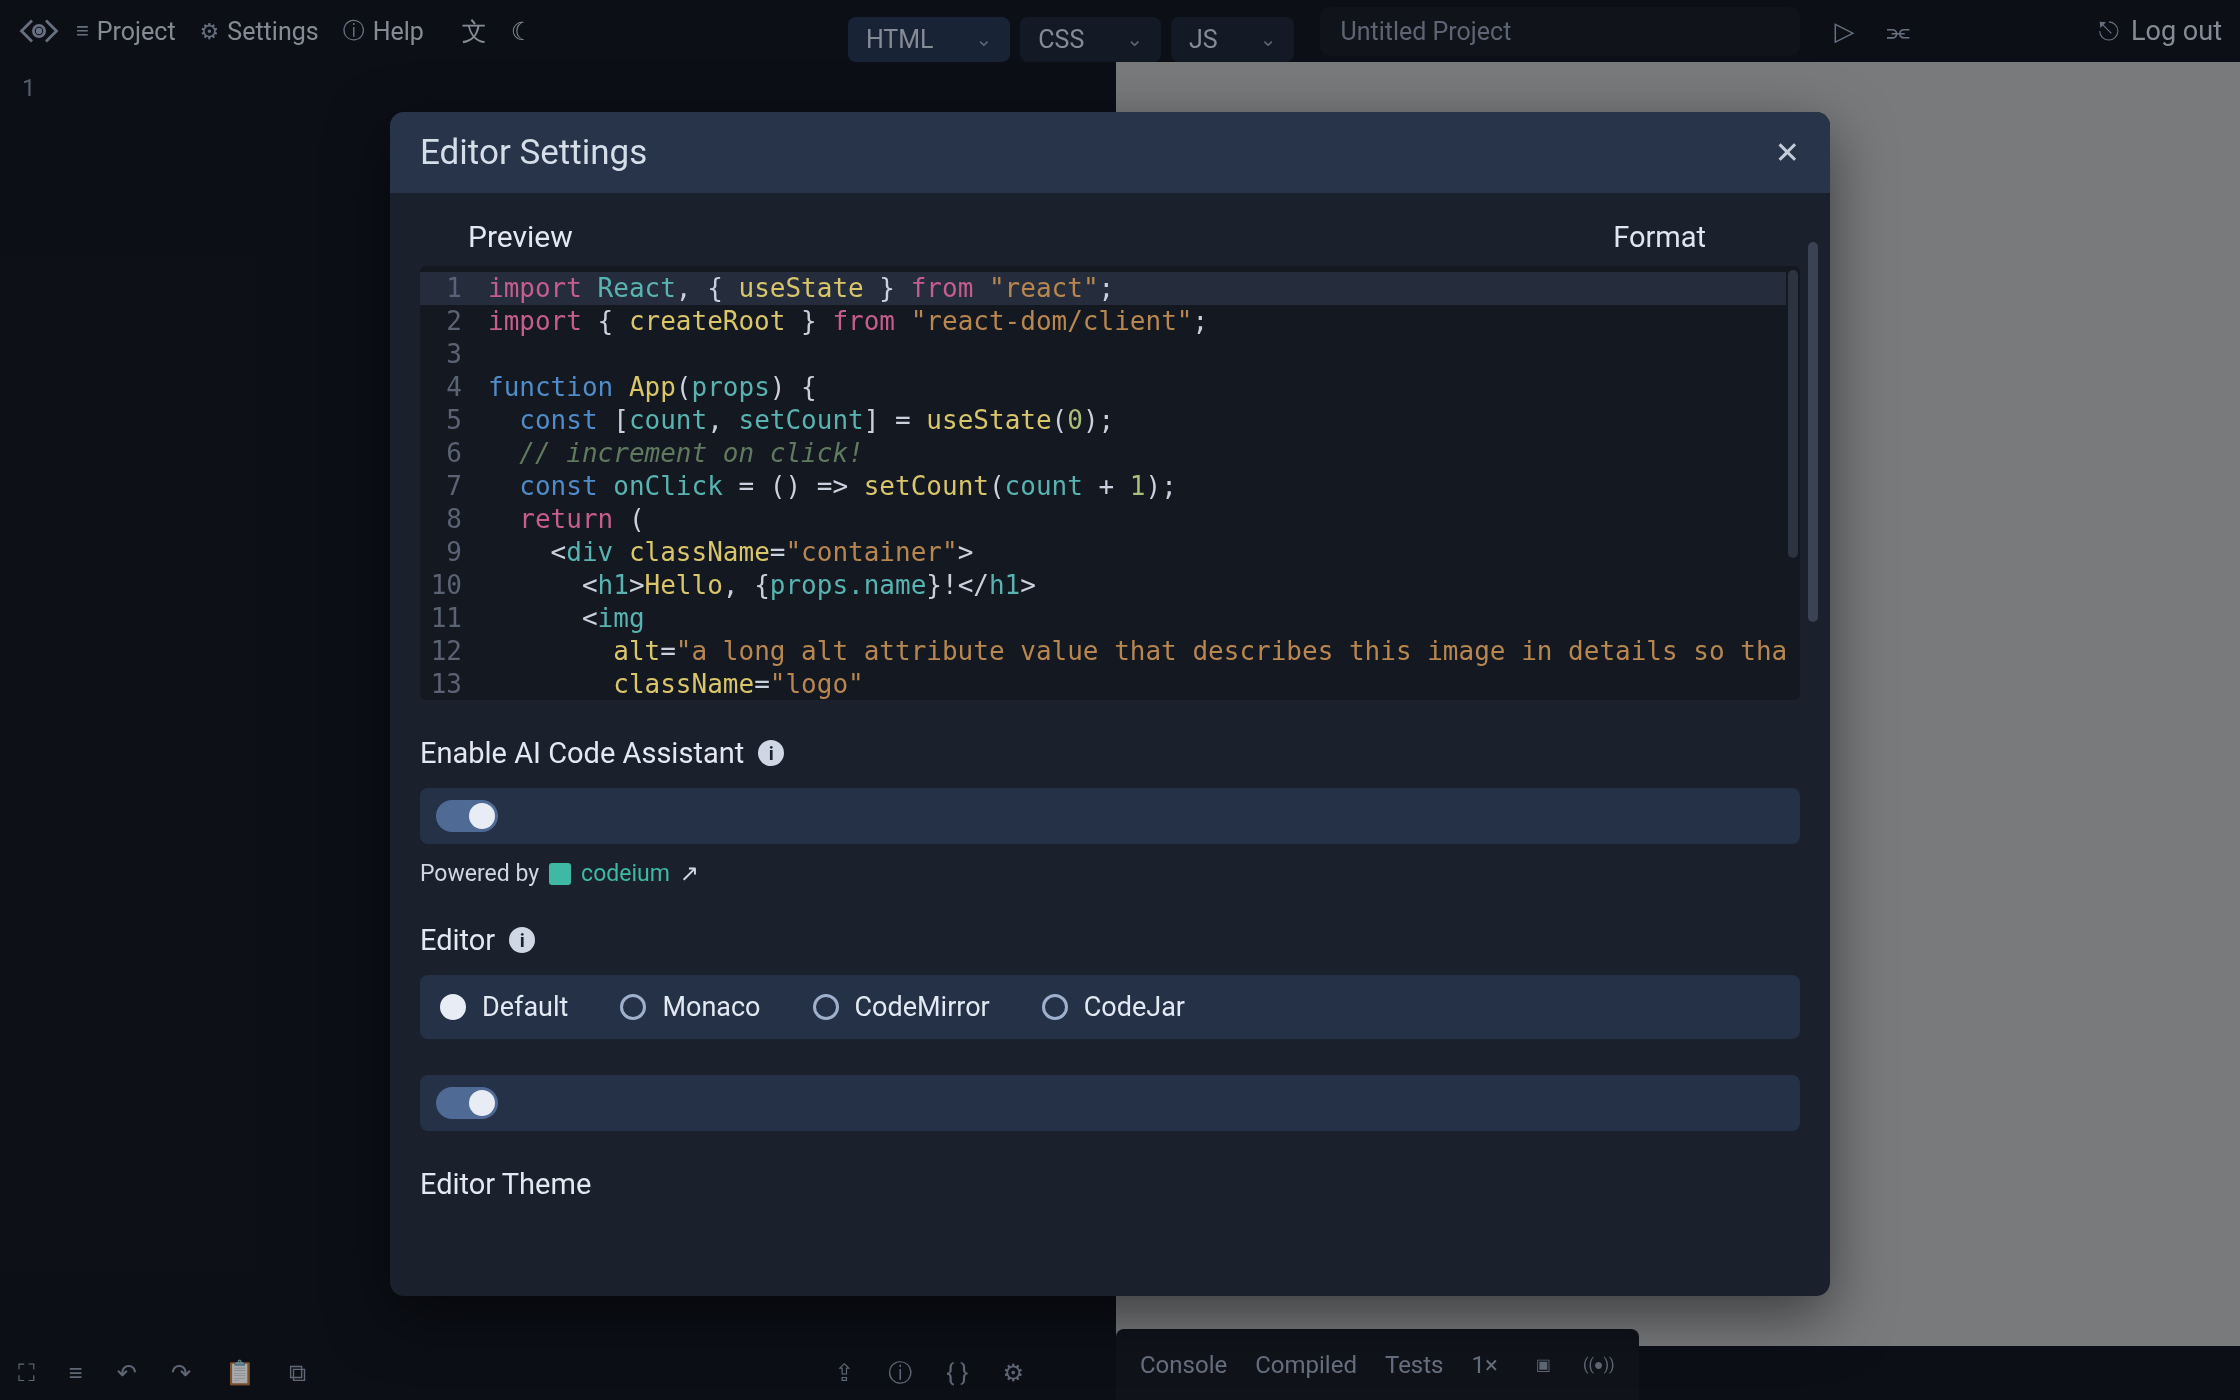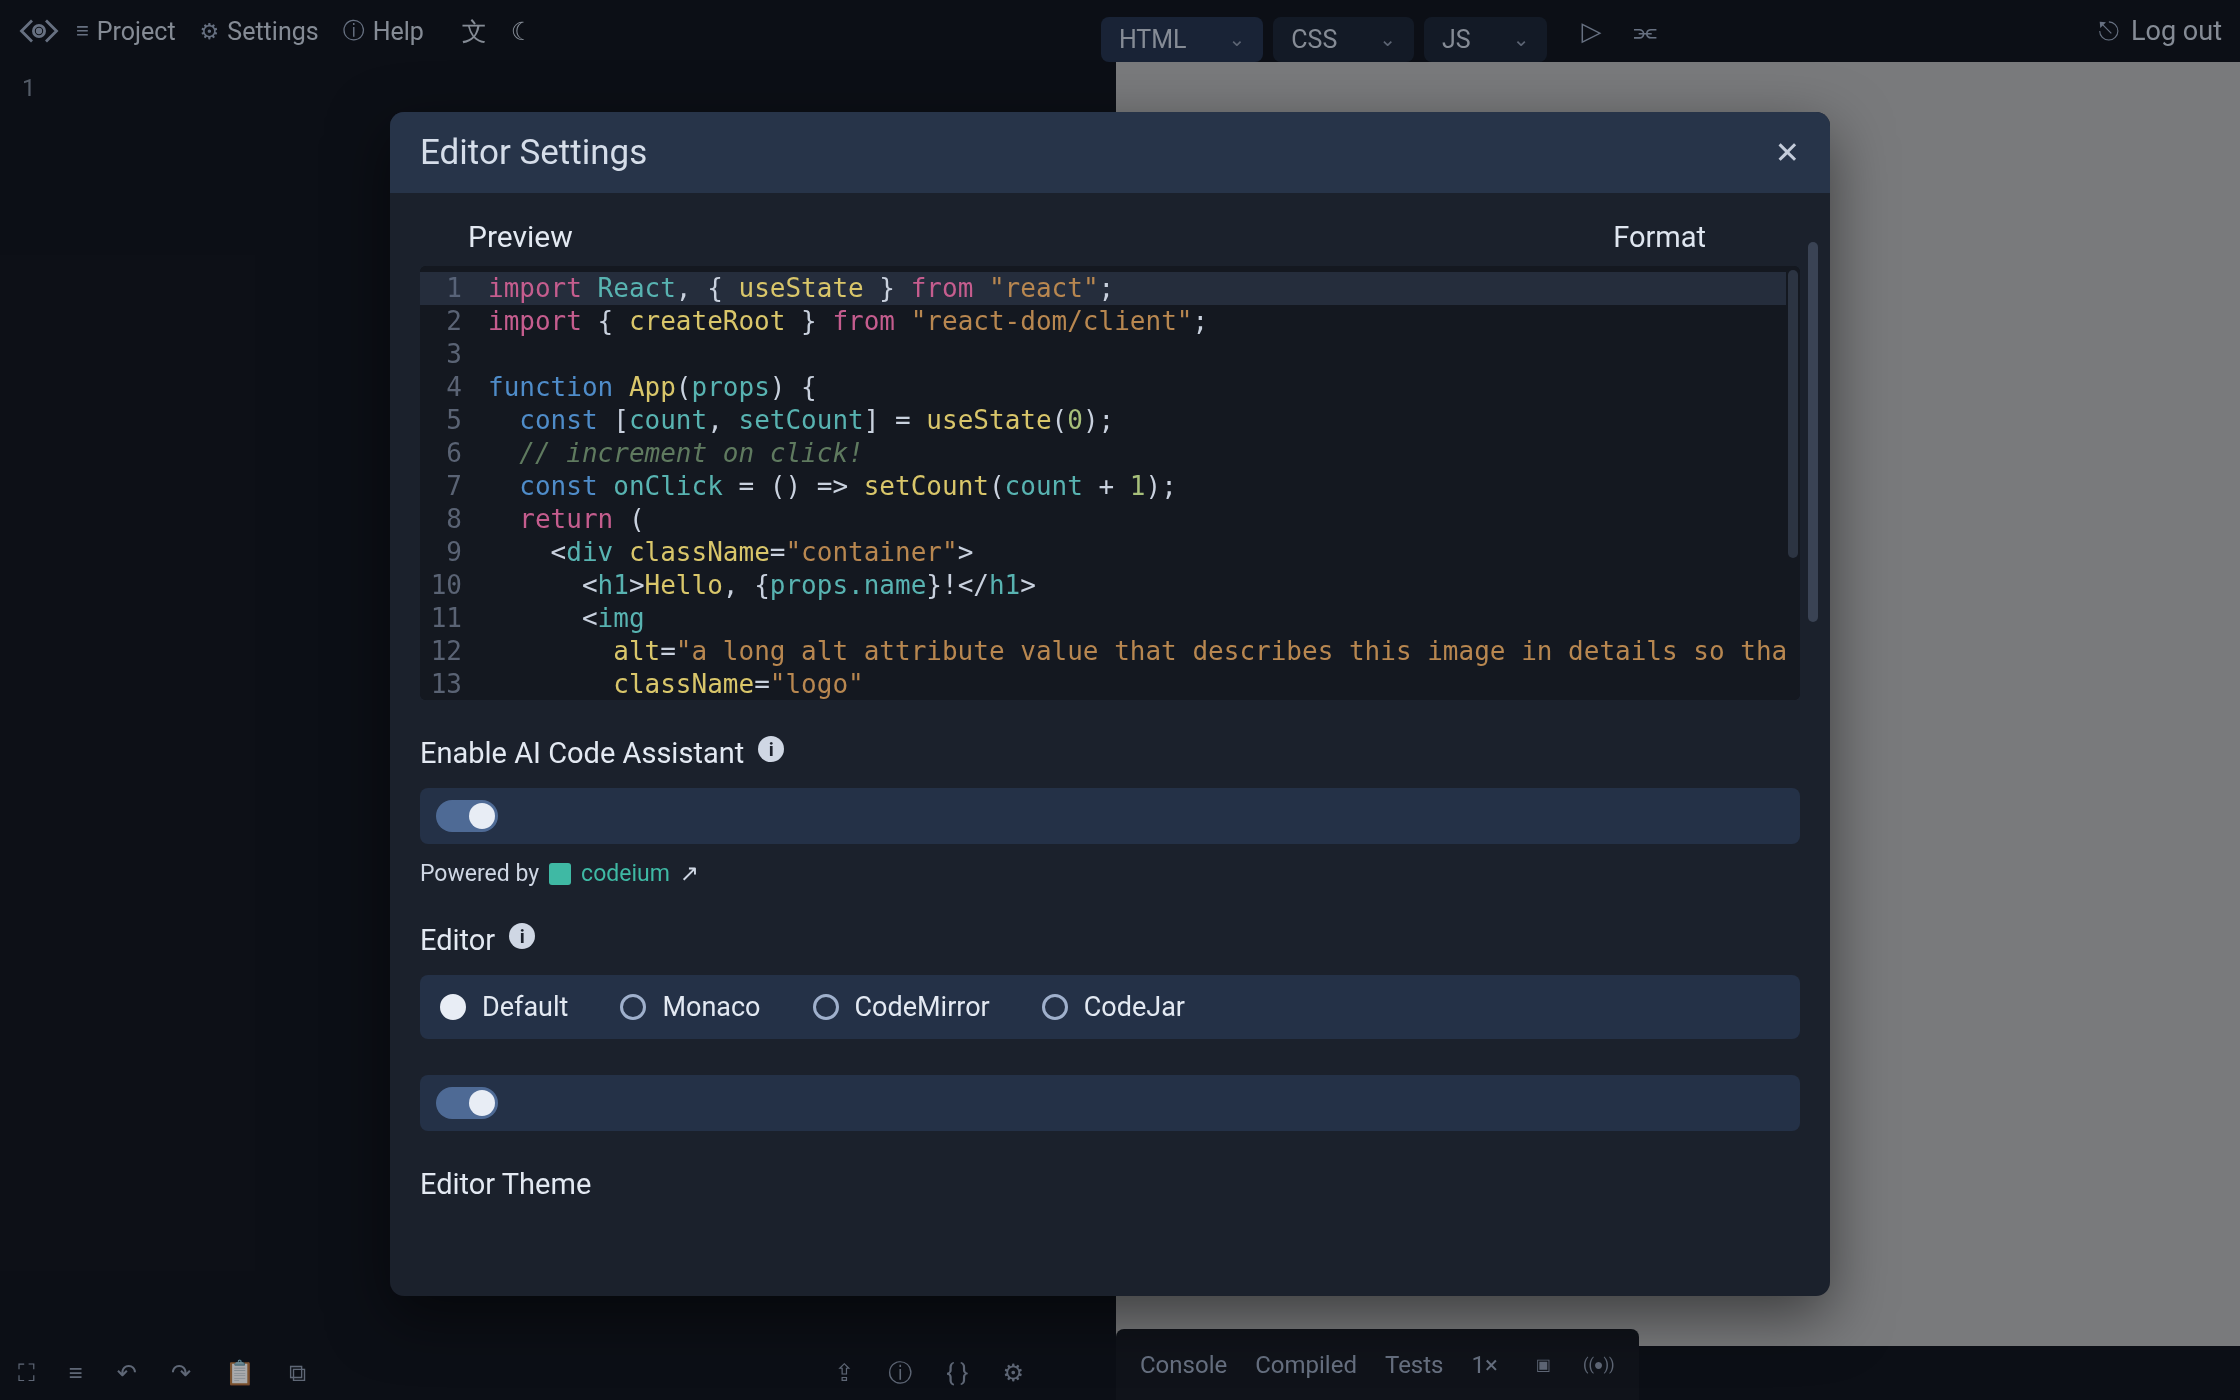--- a/index.html
+++ b/index.html
@@ -60,21 +60,21 @@
 .tok-kw2{color:#4f8cc9}
 .tok-id{color:#58b3b1}
 .tok-fn{color:#d9c66a}
 .tok-str{color:#b88750}
 .tok-num{color:#a7bf7a}
 .tok-punc{color:#c9d1de}
 .tok-comment{color:#5f7a5f;font-style:italic}
 .tok-pink{color:#c55d8e}
 
 .setting-block { margin-top:36px;}
-.setting-title { font-size:29px; color:#e3e9f2; display:flex; gap:14px;}
+.setting-title { font-size:29px; color:#e3e9f2; display:flex; align-items:center; gap:14px;}
 .info-icon { width:26px;height:26px;border-radius:50%;background:#cfd7e4;color:#1b212c;display:inline-flex;align-items:center;justify-content:center;font-size:19px;font-weight:700;}
 .toggle-row { margin-top:18px; background:#243147; border-radius:8px; padding:12px 16px;}
 .toggle { width:62px; height:32px; background:#4e6a95; border-radius:16px; position:relative;}
 .toggle .knob { position:absolute; right:3px; top:3px; width:26px; height:26px; background:#e8edf5; border-radius:50%;}
 .powered { margin-top:16px; font-size:23px; color:#cfd7e4; display:flex; align-items:center; gap:10px;}
 .powered .brand{color:#3fb9a4}
 .powered .sq{width:22px;height:22px;background:#3fb9a4;border-radius:3px;display:inline-block}
 .powered .arrow{color:#cfd7e4}
 
 .radio-row { margin-top:18px; background:#243147; border-radius:8px; padding:16px 20px; display:flex; gap:52px; align-items:center;}
@@ -119,20 +119,21 @@
       </div>
     <div class="lang-tab">
         <span>CSS</span>
         <span class="chev">⌄</span>
       </div>
     <div class="lang-tab">
         <span>JS</span>
         <span class="chev">⌄</span>
       </div>
   </div>
+  <div class="project-title">Untitled Project</div>
   <div class="top-actions">
     <span>▷</span>
     <span>⫘</span>
   </div>
   <div class="top-right">
     <span class="licon">⎋</span>
     <span>Log out</span>
   </div>
 </div>
 

